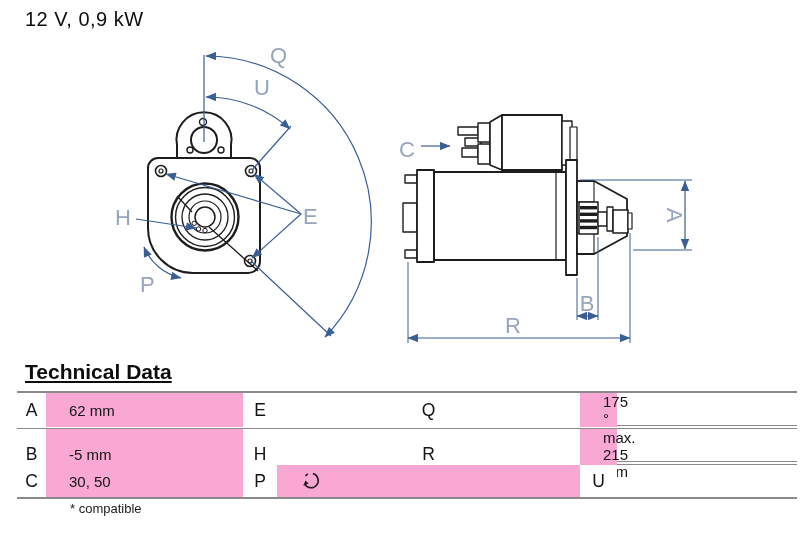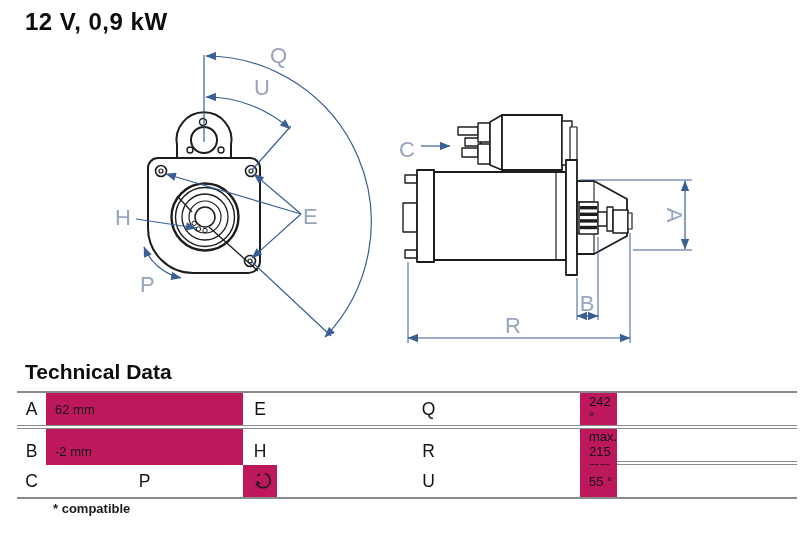--- a/index.html
+++ b/index.html
@@ -1,27 +1,27 @@
 <!DOCTYPE html>
 <html><head>
 <meta charset="utf-8">
 <style>
   html,body{margin:0;padding:0;background:#fff;}
   .screen{position:relative;width:800px;height:533px;background:#ffffff;overflow:hidden;
           font-family:"Liberation Sans",sans-serif;color:#111;}
-  .title{position:absolute;left:25px;top:8px;font-size:24px;font-weight:700;color:#0d0d0d;letter-spacing:.5px;}
+  .title{position:absolute;left:25px;top:8px;font-size:20px;font-weight:400;color:#0d0d0d;letter-spacing:.5px;}
   .drawing{position:absolute;left:0;top:0;}
-  .heading{position:absolute;left:25px;top:360px;font-size:21px;font-weight:700;color:#0d0d0d;}
+  .heading{position:absolute;left:25px;top:360px;font-size:21px;font-weight:700;color:#0d0d0d;text-decoration:underline;}
   .table{position:absolute;left:17px;top:391px;width:780px;}
   .tline{height:2px;background:#8a8a8a;}
   .tsep{height:4px;background:#ffffff;border-top:1px solid #8a8a8a;border-bottom:1px solid #8a8a8a;box-sizing:border-box;}
   .trow{display:grid;grid-template-columns:29px 197px 34px 303px 37px 180px;height:32px;}
   .tkey{display:flex;align-items:center;justify-content:center;font-size:17.5px;color:#141414;background:#fff;}
-  .tval{display:flex;align-items:center;padding-left:9px;font-size:13px;color:#141414;background:#be185d;}
-  .footnote{position:absolute;left:53px;top:501px;font-size:13px;color:#1a1a1a;font-weight:bold;}
+  .tval{display:flex;align-items:center;padding-left:23px;font-size:15px;color:#141414;background:#f9a8d4;}
+  .footnote{position:absolute;left:70px;top:501px;font-size:13px;color:#1a1a1a;}
   .dimtxt{fill:#96a4bd;font-family:"Liberation Sans",sans-serif;font-size:22px;}
   .roticon{display:block;}
 </style>
 </head>
 <body>
 
 <div class="screen">
 
   <div class="title">12 V, 0,9 kW</div>
 
@@ -158,46 +158,46 @@
   <div class="heading">Technical Data</div>
 
   <div class="table">
     <div class="tline"></div>
 
     <div class="trow">
       <div class="tkey">A</div>
       <div class="tval">62 mm</div>
       <div class="tkey">E</div>
       <div class="tkey">Q</div>
-      <div class="tval">242 °</div>
+      <div class="tval">175 °</div>
     </div>
     <div class="tsep"></div>
 
     <div class="trow">
       <div class="tkey">B</div>
-      <div class="tval">-2 mm</div>
+      <div class="tval">-5 mm</div>
       <div class="tkey">H</div>
       <div class="tkey">R</div>
       <div class="tval">max. 215 mm</div>
     </div>
     <div class="tsep"></div>
 
     <div class="trow">
       <div class="tkey">C</div>
+      <div class="tval">30, 50</div>
       <div class="tkey">P</div>
       <div class="tval">
         <span></span>
         <svg class="roticon" width="22" height="22" viewBox="0 0 22 22">
           <path d="M 12.86,3.55 A 7.2,7.2 0 1 1 4.76,14.1" fill="none" stroke="#1d1d1d" stroke-width="1.6"></path>
           <path d="M 5.5,5.87 A 7.2,7.2 0 0 1 8.54,3.73" fill="none" stroke="#1d1d1d" stroke-width="1.6" stroke-dasharray="3,2.5"></path>
           <path d="M 3.2,15.8 L 8.59,13.49 L 5.51,10.41 Z" fill="#1d1d1d" stroke="none"></path>
         </svg>
       </div>
       <div class="tkey">U</div>
-      <div class="tval">55 °</div>
     </div>
 
     <div class="tline"></div>
   </div>
 
   <div class="footnote">* compatible</div>
 
 </div>
 
 </body></html>

